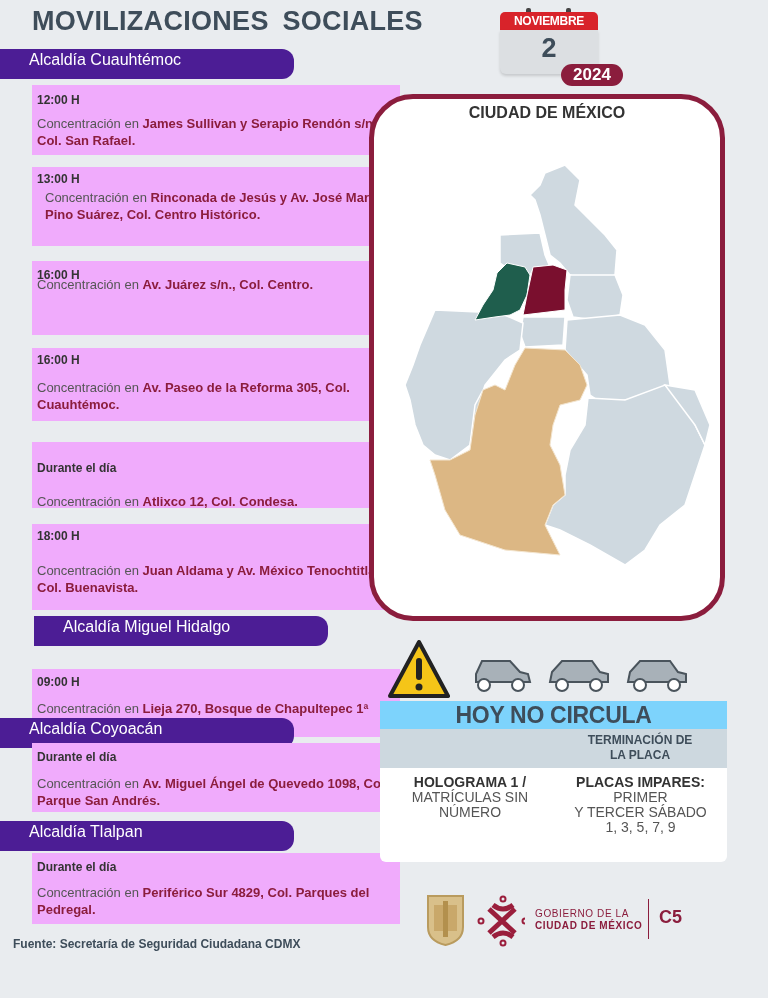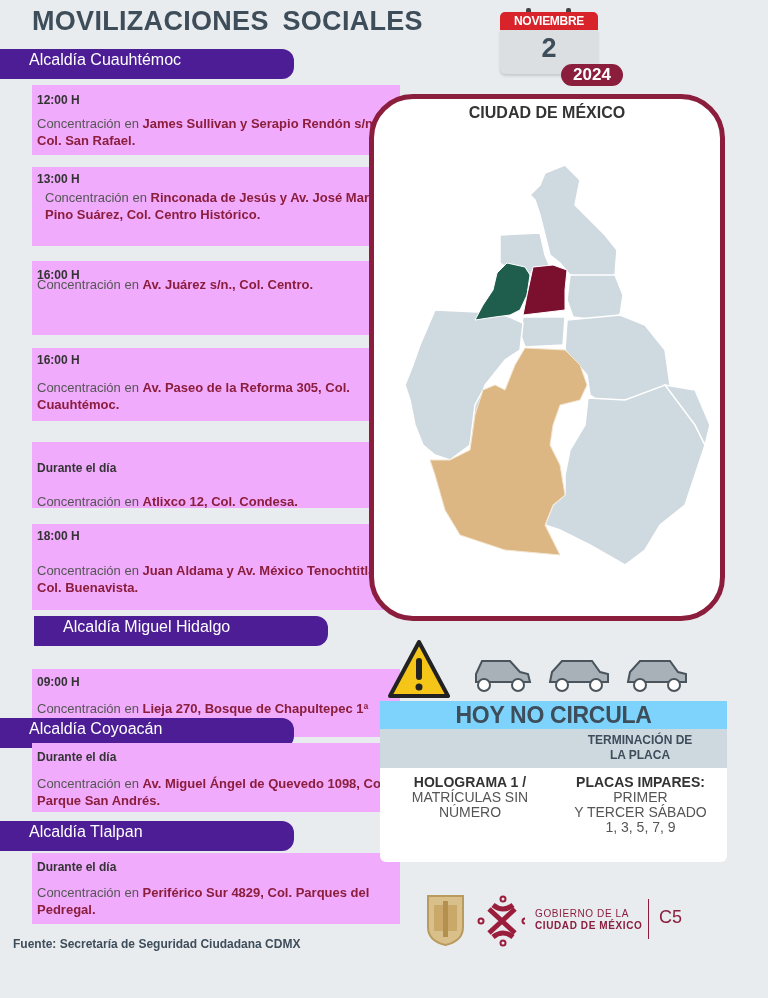--- a/index.html
+++ b/index.html
@@ -36,21 +36,21 @@
   .hnc-col-h { position: absolute; top: 4px; font-size: 12px; font-weight: bold; color: #3e4d5a; text-align: center; line-height: 15px; }
   .hnc-body { position: absolute; left: 380px; top: 768px; width: 347px; height: 94px; background: #fff; border-radius: 0 0 6px 6px; }
   .hnc-cell { position: absolute; font-size: 14px; color: #555; text-align: center; line-height: 15px; }
   .hnc-cell b { color: #333; }
 
   
   .logos { position: absolute; left: 425px; top: 893px; width: 270px; height: 54px; }
   .gov-text { position: absolute; left: 110px; top: 15px; font-size: 10px; letter-spacing: 0.6px; color: #8b1d3d; line-height: 12px; }
   .gov-text .l2 { font-weight: bold; }
   .divider { position: absolute; left: 223px; top: 6px; width: 1px; height: 40px; background: #8b1d3d; }
-  .c5 { position: absolute; left: 234px; top: 14px; font-size: 18px; font-weight: normal; color: #8b1d3d; }
+  .c5 { position: absolute; left: 234px; top: 14px; font-size: 18px; font-weight: bold; color: #8b1d3d; }
 </style>
 </head>
 <body>
 
 <div class="title">MOVILIZACIONES  SOCIALES</div>
 
 <div class="cal">
   <div class="ring" style="left:26px;"></div>
   <div class="ring" style="left:66px;"></div>
   <div class="head">NOVIEMBRE</div>

